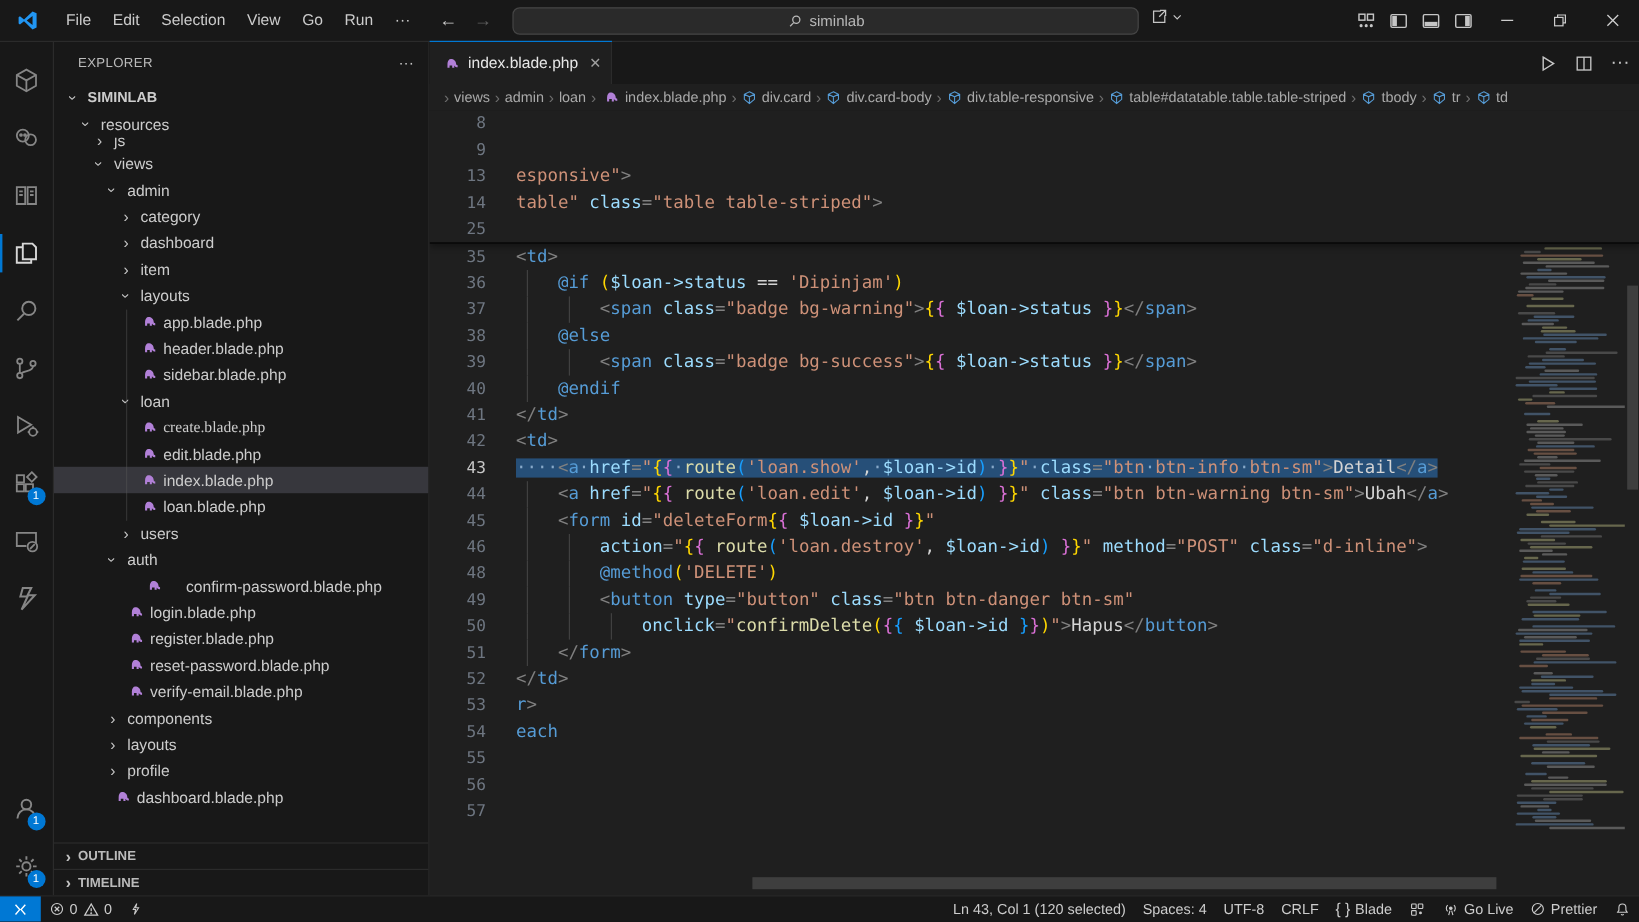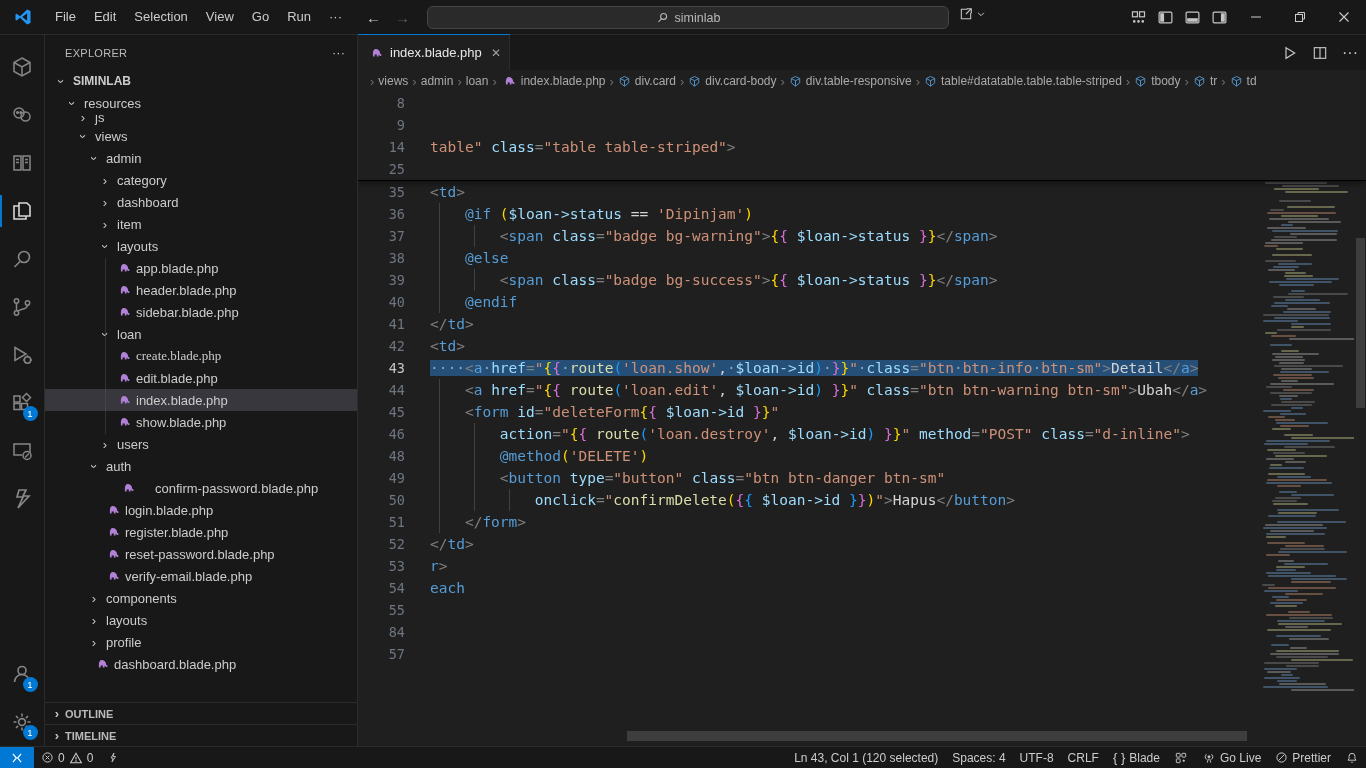--- a/index.html
+++ b/index.html
@@ -396,21 +396,21 @@
           </span>
           <span class="tree-label">index.blade.php</span>
         </div>
         <div class="tree-row" style="padding-left: 63px;">
           <span class="chev-space"></span>
           <span class="file-ico">
             <svg width="14" height="14" viewBox="0 0 16 16">
               <path fill="#b180d7" d="M6.5 3.5c2.8 0 5 2 5 4.6 0 .9.6 1.4 1.5 1.4v2c-1.4 0-2.4-.6-2.9-1.5h-.3V12h-2V9.8H5.3V12h-2V8.2c0-2.7 1.4-4.7 3.2-4.7z"></path>
             </svg>
           </span>
-          <span class="tree-label">show.blade.php</span>
+          <span class="tree-label">loan.blade.php</span>
         </div>
         <div class="tree-row" style="padding-left: 52px;">
           <span class="chev">›</span>
           <span class="tree-label">users</span>
         </div>
         <div class="tree-row" style="padding-left: 41px;">
           <span class="chev down">›</span>
           <span class="tree-label">auth</span>
         </div>
         <div class="tree-row" style="padding-left: 52px; gap: 15px;">
@@ -605,20 +605,24 @@
       <div class="sticky">
           <div class="line">
             <span class="lnum">8</span>
             <div class="lcontent"></div>
           </div>
           <div class="line">
             <span class="lnum">9</span>
             <div class="lcontent"></div>
           </div>
           <div class="line">
+            <span class="lnum">13</span>
+            <div class="lcontent"><span class="tk-s">esponsive"</span><span class="tk-p">&gt;</span></div>
+          </div>
+          <div class="line">
             <span class="lnum">14</span>
             <div class="lcontent"><span class="tk-s">table"</span><span class="tk-w"> </span><span class="tk-a">class</span><span class="tk-p">=</span><span class="tk-s">"table table-striped"</span><span class="tk-p">&gt;</span></div>
           </div>
           <div class="line">
             <span class="lnum">25</span>
             <div class="lcontent"></div>
           </div>
         </div>
       <div>
           <div class="line">
@@ -695,21 +699,21 @@
           </div>
           <div class="line">
             <span class="lnum">54</span>
             <div class="lcontent"><span class="tk-k">each</span></div>
           </div>
           <div class="line">
             <span class="lnum">55</span>
             <div class="lcontent"></div>
           </div>
           <div class="line">
-            <span class="lnum">84</span>
+            <span class="lnum">56</span>
             <div class="lcontent"></div>
           </div>
           <div class="line">
             <span class="lnum">57</span>
             <div class="lcontent"></div>
           </div>
         </div>
       <div class="minimap">
           <div>
             <div class="mm-row"></div>

